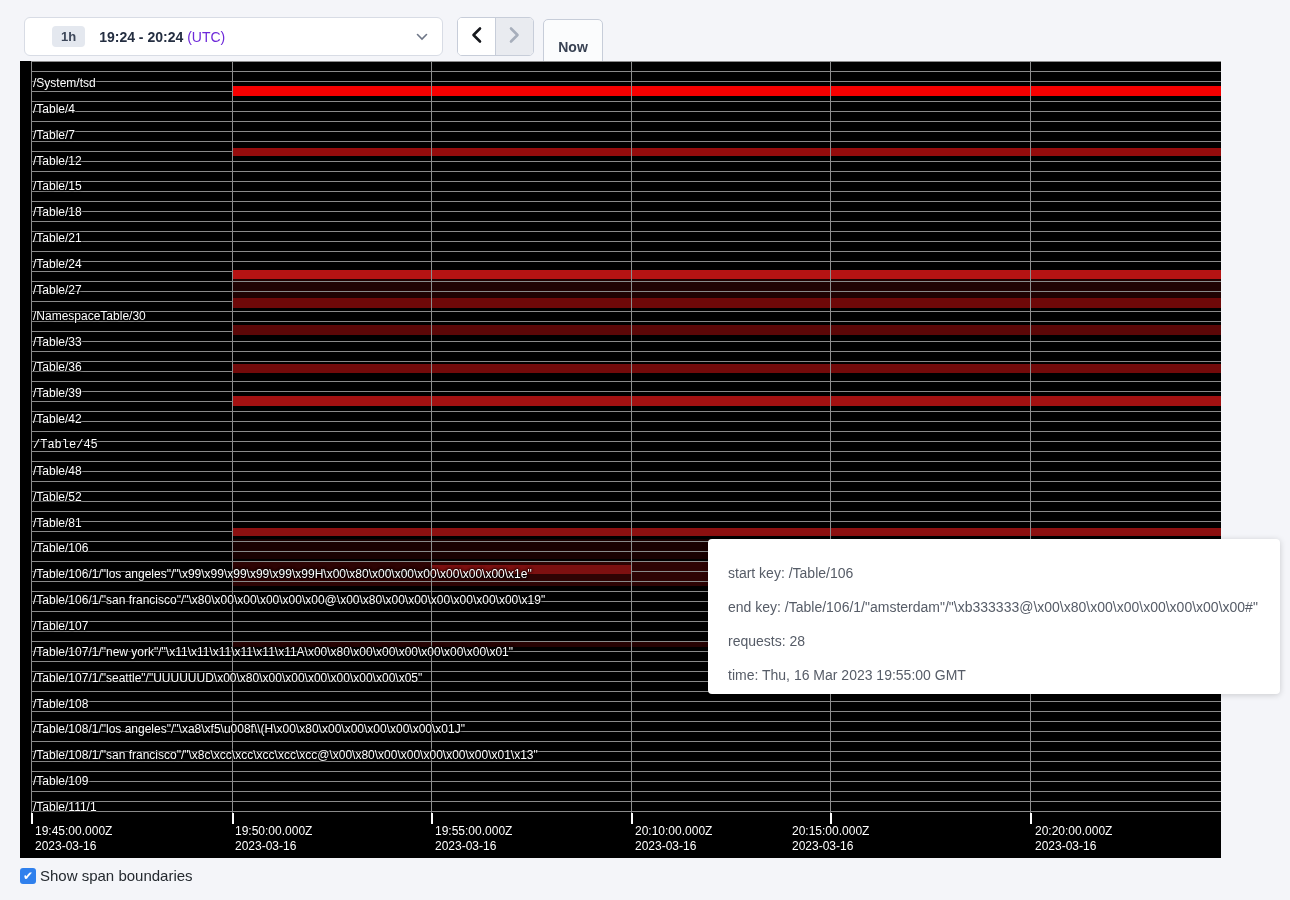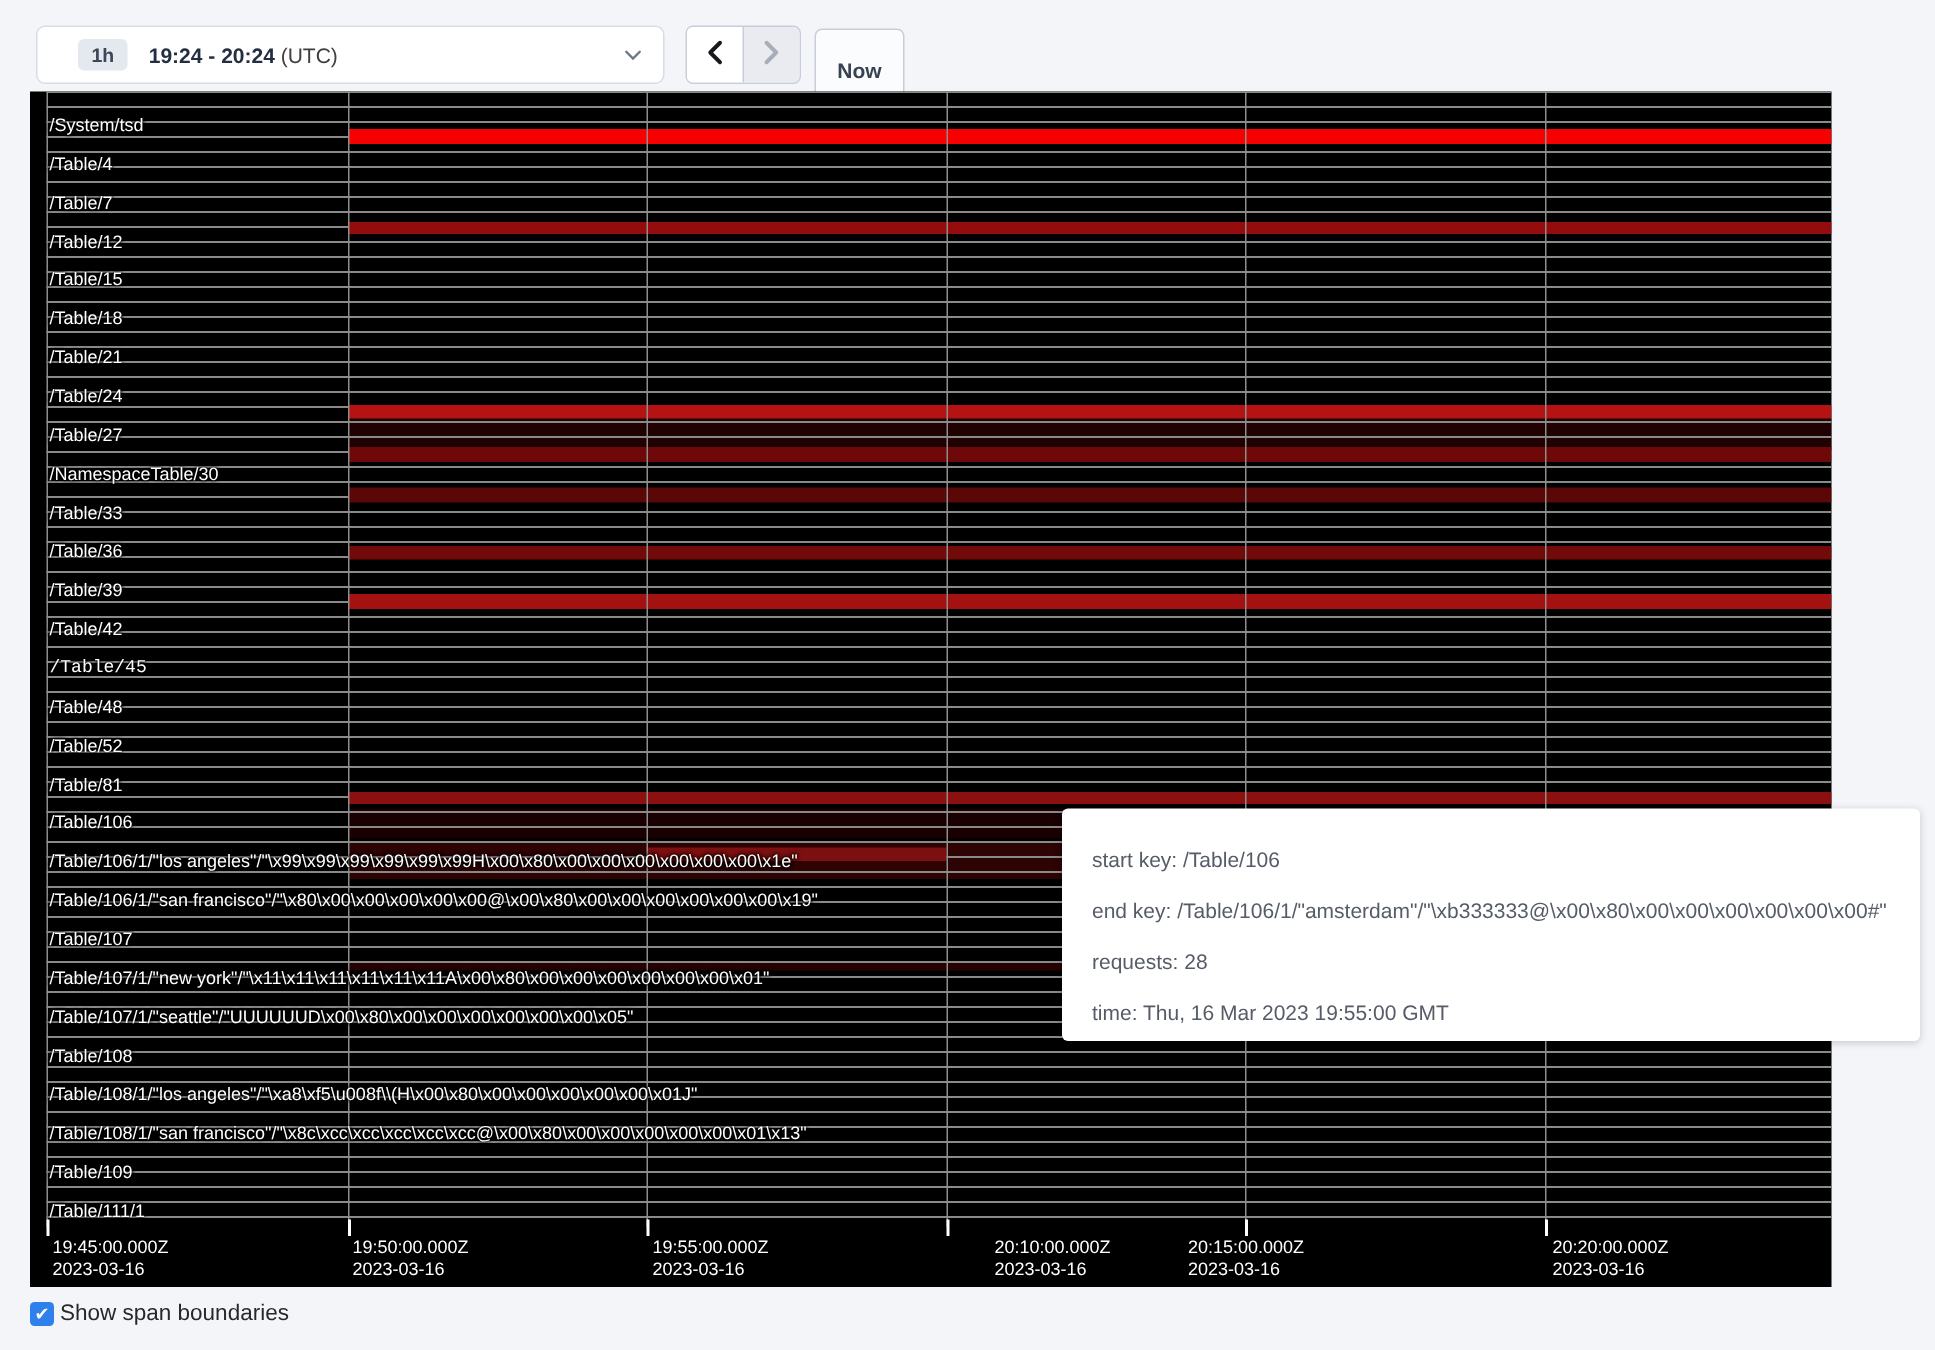--- a/index.html
+++ b/index.html
@@ -4,21 +4,21 @@
 <style>
   html,body{margin:0;padding:0;}
   body{width:1290px;height:900px;background:#f4f5f9;font-family:"Liberation Sans",sans-serif;position:relative;overflow:hidden;}
   .abs{position:absolute;}
 
   
   .range-select{left:24px;top:17px;width:417px;height:37px;background:#fff;border:1px solid #d8dce5;border-radius:6px;display:flex;align-items:center;cursor:pointer;}
   .range-chip{margin-left:27px;background:#e4e8ef;border-radius:4px;padding:3px 9px;font-size:13px;font-weight:bold;color:#3d4759;}
   .range-text{margin-left:14px;font-size:14px;color:#242e41;}
   .range-text b{font-weight:bold;}
-  .range-utc{font-weight:normal;color:#404040;}
+  .range-utc{font-weight:normal;color:#6d28d9;}
   .range-caret{margin-left:auto;margin-right:14px;display:flex;align-items:center;}
   .nav-group{left:457px;top:17px;height:37px;display:flex;border:1px solid #c7cdd9;border-radius:5px;overflow:hidden;background:#fff;}
   .nav-btn{width:37px;height:37px;display:flex;align-items:center;justify-content:center;cursor:pointer;background:#fff;border:none;}
   .nav-btn.disabled{background:#e9ebf0;cursor:default;}
   .nav-divider{width:1px;background:#c7cdd9;}
   .now-btn{left:543px;top:19px;width:60px;height:56px;background:#fbfcfd;border:1px solid #c7cdd9;border-radius:5px;font-size:14px;font-weight:bold;color:#394253;display:flex;align-items:center;justify-content:center;cursor:pointer;}
 
   
   .canvas{left:20px;top:61px;width:1201px;height:797px;background:#000;overflow:hidden;cursor:crosshair;}
   .hlines{position:absolute;left:11px;top:0;width:1190px;height:758px;z-index:2;
@@ -136,21 +136,21 @@
       <div>2023-03-16</div>
     </div>
     <div class="axislabel" style="left: 211px;">
       <div>19:50:00.000Z</div>
       <div>2023-03-16</div>
     </div>
     <div class="axislabel" style="left: 411px;">
       <div>19:55:00.000Z</div>
       <div>2023-03-16</div>
     </div>
-    <div class="axislabel" style="left: 611px; margin-left: 28px;">
+    <div class="axislabel" style="left: 611px;">
       <div>20:10:00.000Z</div>
       <div>2023-03-16</div>
     </div>
     <div class="axislabel" style="left: 768px;">
       <div>20:15:00.000Z</div>
       <div>2023-03-16</div>
     </div>
     <div class="axislabel" style="left: 1011px;">
       <div>20:20:00.000Z</div>
       <div>2023-03-16</div>

